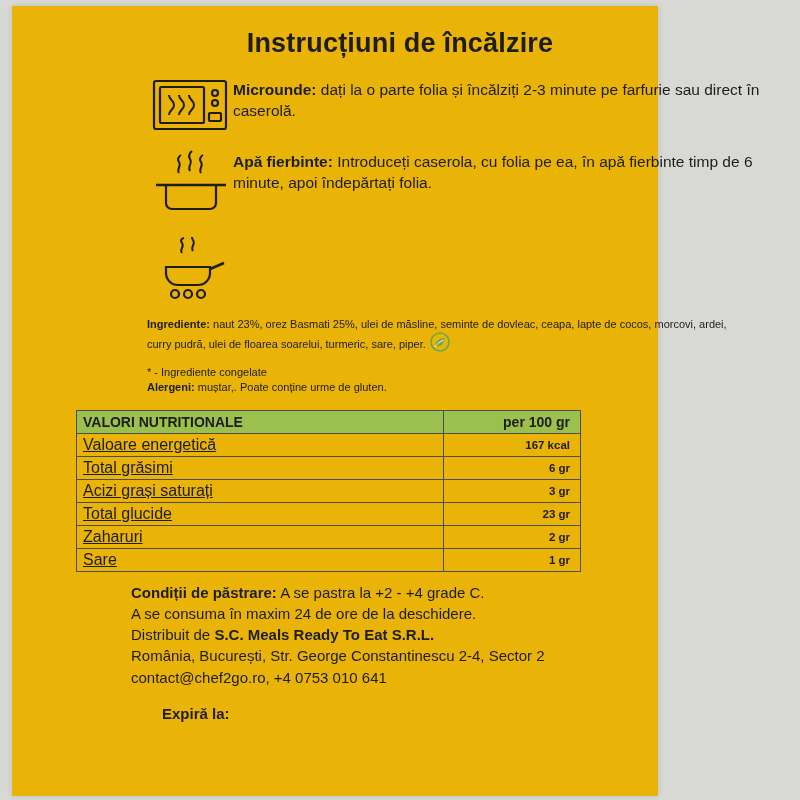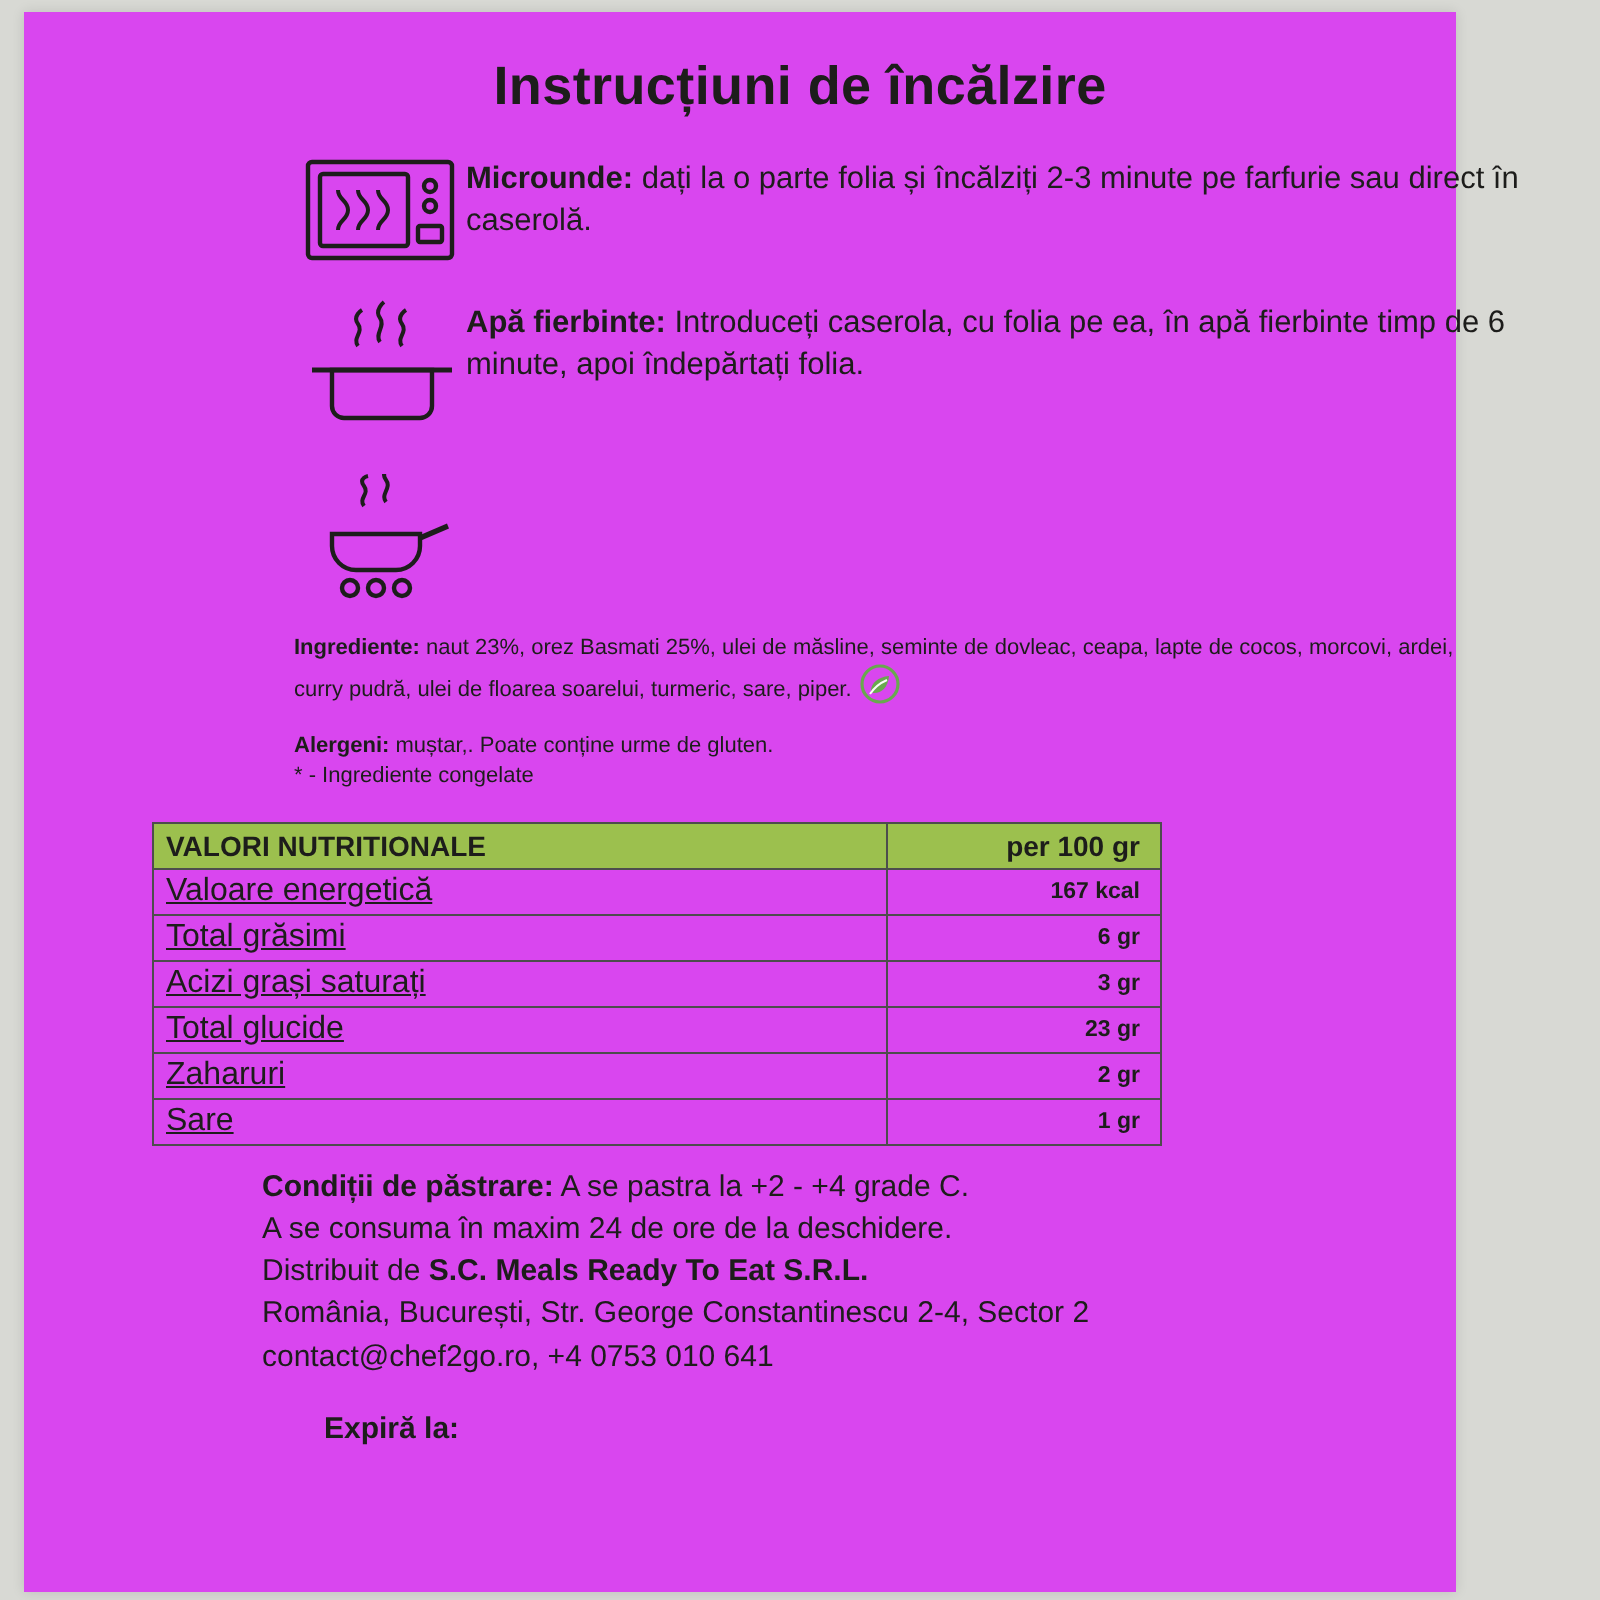--- a/index.html
+++ b/index.html
@@ -5,22 +5,22 @@
   html,body{margin:0;padding:0;}
   body{
     width:800px;height:800px;
     background:#d8d9d4;
     font-family:"Liberation Sans", sans-serif;
     overflow:hidden;
   }
   .label{
     position:absolute;
     left:12px;top:6px;
-    width:716px;height:790px;
-    background:#d946ef;
+    width:646px;height:790px;
+    background:#eab308;
     box-shadow:0 0 6px rgba(0,0,0,.12);
   }
   .page{
     position:absolute;
     left:0;top:0;
     width:776px;height:790px;
     padding:0;
   }
   h1.title{
     margin:0;
@@ -181,25 +181,25 @@
         <svg width="20" height="20" viewBox="0 0 20 20">
           <circle cx="10" cy="10" r="9" fill="none" stroke="#6aa84f" stroke-width="1.6"></circle>
           <path d="M5.5 13.5c0-4 3.5-7 9-7.5-0.5 5.5-3.5 8.5-7.5 8.5-0.6 0-1.1-0.3-1.5-1z" fill="#6aa84f"></path>
           <path d="M5 15c2-3 5-5.5 8.5-7" stroke="#fbfbf9" stroke-width="1" fill="none"></path>
         </svg>
       </span>
     </div>
 
     <div class="spacer-sm"></div>
 
+    <div class="block">* - Ingrediente congelate</div>
+
     <div class="block alerg">
       <b>Alergeni:</b><span> muștar,. Poate conține urme de gluten.</span>
     </div>
-
-    <div class="block">* - Ingrediente congelate</div>
 
     <table class="nutri">
       <thead>
         <tr>
           <th>VALORI NUTRITIONALE</th>
           <th class="right">per 100 gr</th>
         </tr>
       </thead>
       <tbody>
         <tr>

